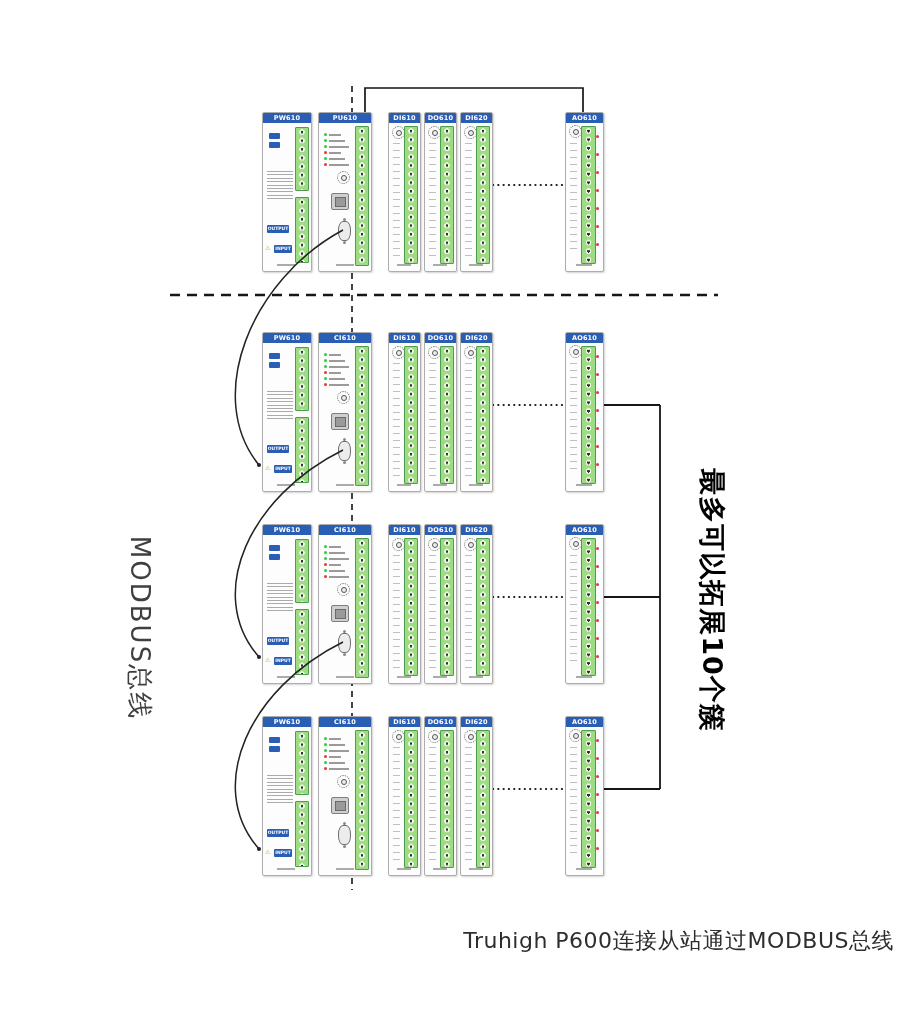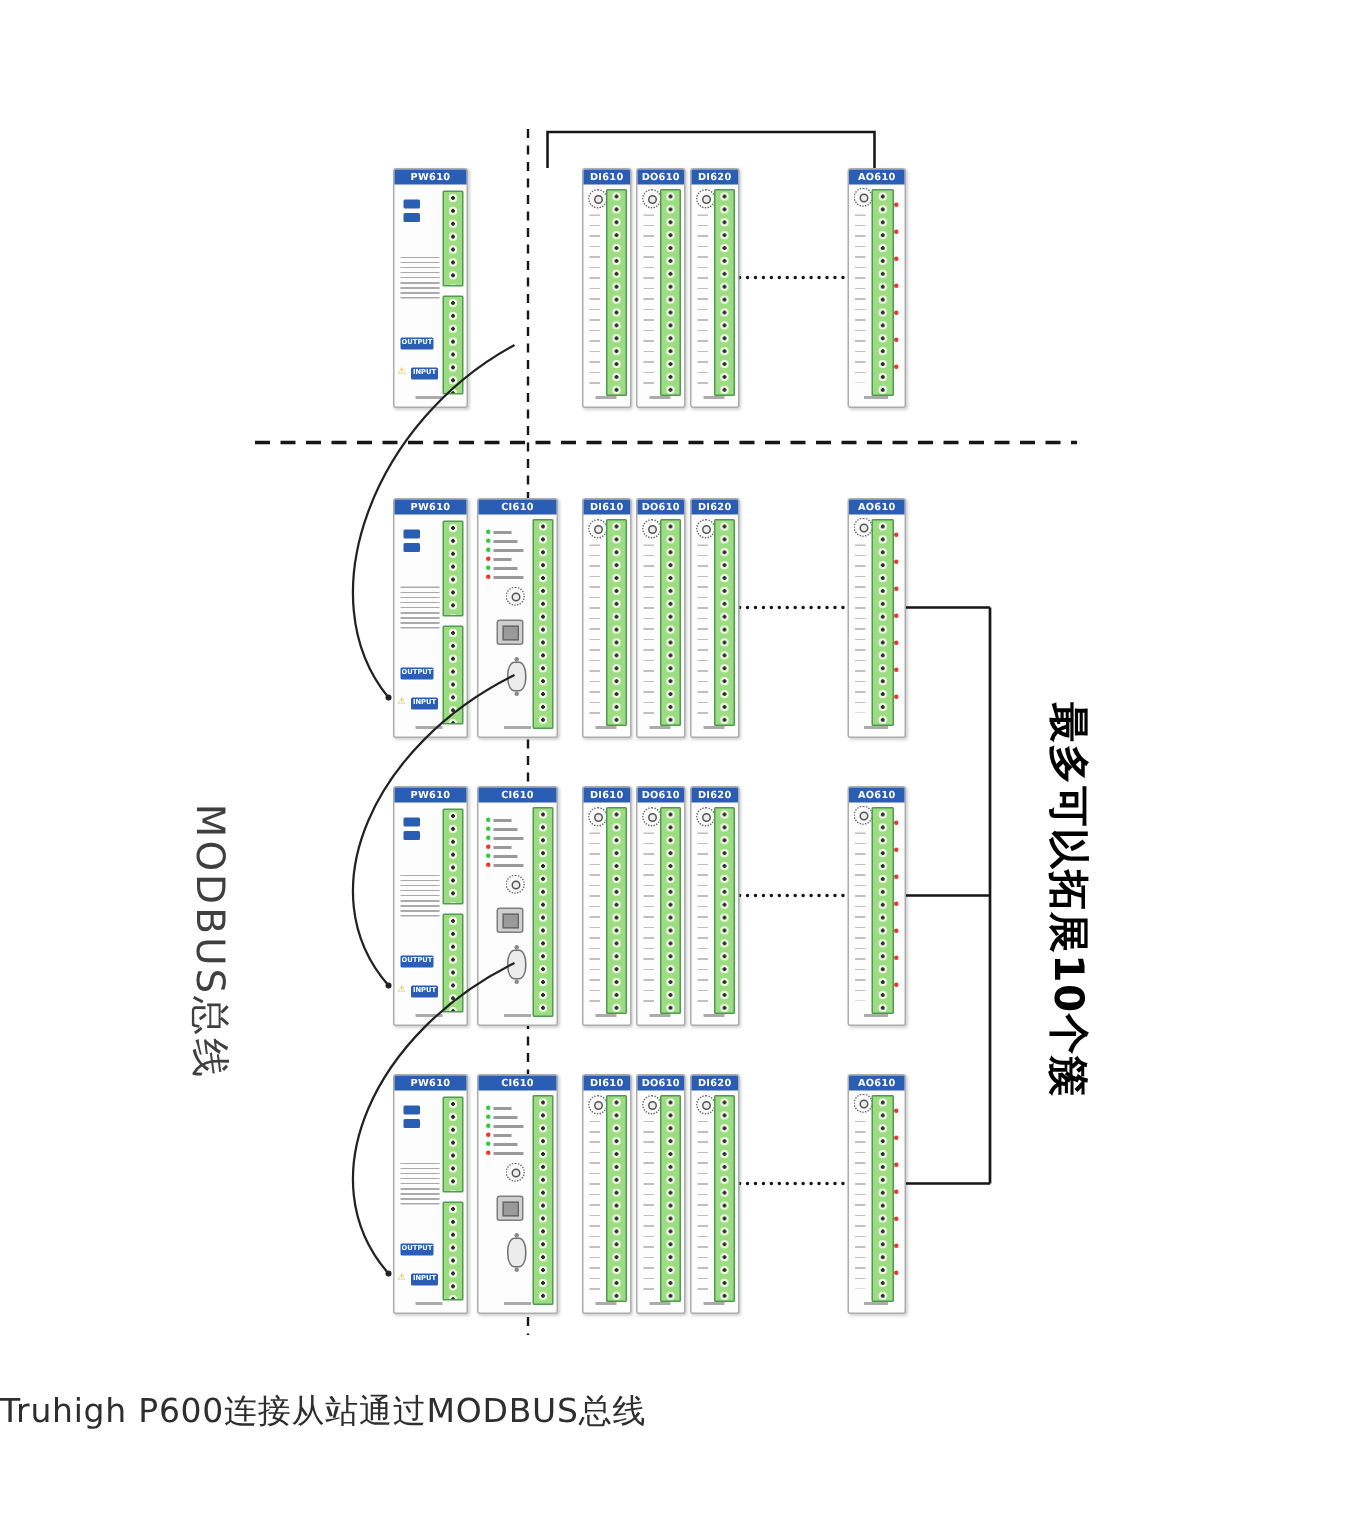--- a/index.html
+++ b/index.html
@@ -37,21 +37,21 @@
   .reddot{position:absolute;width:3px;height:3px;border-radius:50%;background:var(--red,#e53935);}
   .bline{position:absolute;height:2px;background:#ababab;}
 
   
   .toplabel{position:absolute;left:324px;top:50px;width:300px;text-align:center;z-index:4;
     font-size:19px;font-weight:bold;color:#0d0d0d;letter-spacing:1px;}
   .leftlabel{position:absolute;left:47px;top:613px;width:190px;height:30px;z-index:4;text-align:center;
     transform:rotate(90deg);font-size:26px;color:#3f3f3f;letter-spacing:2px;}
   .rightlabel{position:absolute;left:568px;top:583px;width:290px;height:34px;z-index:4;text-align:center;
     transform:rotate(90deg);font-size:27px;font-weight:bold;color:#000;letter-spacing:1px;}
-  .caption{position:absolute;left:0;top:926px;width:894px;text-align:left;z-index:4;
+  .caption{position:absolute;left:0;top:926px;width:894px;text-align:right;z-index:4;
     font-size:22px;color:#2e2e2e;letter-spacing:.5px;}
 </style>
 </head>
 <body>
 
 <div id="stage">
 
   <svg class="layer" id="lines-under" width="900" height="1026" viewBox="0 0 900 1026">
     <line x1="352" y1="86" x2="352" y2="890" stroke="#161616" stroke-width="1.6" stroke-dasharray="6 5"></line>
     <path d="M365,112 L365,88 L583,88 L583,112" fill="none" stroke="#161616" stroke-width="1.7"></path>
@@ -80,20 +80,34 @@
       <div class="mod-header">PW610</div>
       <div class="chip" style="left: 6px; top: 20px; width: 11px; height: 6px;"></div>
       <div class="chip" style="left: 6px; top: 29px; width: 11px; height: 6px;"></div>
       <div class="tlines" style="left: 4px; top: 58px; width: 26px; height: 28px;"></div>
       <div class="chip lbl" style="left: 4px; top: 112px; width: 22px; height: 8px;">OUTPUT</div>
       <div class="warn" style="left: 2px; top: 131px;">⚠</div>
       <div class="chip lbl" style="left: 11px; top: 132px; width: 18px; height: 8px;">INPUT</div>
       <div class="tstrip" style="left: 32px; top: 14px; width: 12px; height: 62px;"></div>
       <div class="tstrip" style="left: 32px; top: 84px; width: 12px; height: 64px;"></div>
       <div class="bline" style="left: 14px; top: 151px; width: 18px;"></div>
+    </div>
+    <div class="module" style="left: 318px; top: 112px; width: 52px; height: 158px;">
+      <div class="mod-header">PU610</div>
+      <div class="ledrow" style="left: 5px; top: 19px;"><i class="led" style="background:#2ecc40"></i><b class="tl" style="width:12px"></b></div>
+      <div class="ledrow" style="left: 5px; top: 25px;"><i class="led" style="background:#2ecc40"></i><b class="tl" style="width:16px"></b></div>
+      <div class="ledrow" style="left: 5px; top: 31px;"><i class="led" style="background:#2ecc40"></i><b class="tl" style="width:20px"></b></div>
+      <div class="ledrow" style="left: 5px; top: 37px;"><i class="led" style="background:#e53935"></i><b class="tl" style="width:12px"></b></div>
+      <div class="ledrow" style="left: 5px; top: 43px;"><i class="led" style="background:#2ecc40"></i><b class="tl" style="width:16px"></b></div>
+      <div class="ledrow" style="left: 5px; top: 49px;"><i class="led" style="background:#e53935"></i><b class="tl" style="width:20px"></b></div>
+      <div class="dial" style="left: 18px; top: 58px;"></div>
+      <div class="eth" style="left: 12px; top: 80px;"></div>
+      <div class="dsub" style="left: 19px; top: 108px;"></div>
+      <div class="tstrip" style="left: 36px; top: 13px; width: 12px; height: 138px;"></div>
+      <div class="bline" style="left: 17px; top: 151px; width: 18px;"></div>
     </div>
     <div class="module" style="left: 388px; top: 112px; width: 31px; height: 158px;">
       <div class="mod-header">DI610</div>
       <div class="dial" style="left: 3px; top: 13px;"></div>
       <div class="numcol" style="left: 4px; top: 30px; width: 7px; height: 116px;"></div>
       <div class="tstrip" style="left: 15px; top: 13px; width: 12px; height: 136px;"></div>
       <div class="bline" style="left: 8px; top: 151px; width: 14px;"></div>
     </div>
     <div class="module" style="left: 424px; top: 112px; width: 31px; height: 158px;">
       <div class="mod-header">DO610</div>

